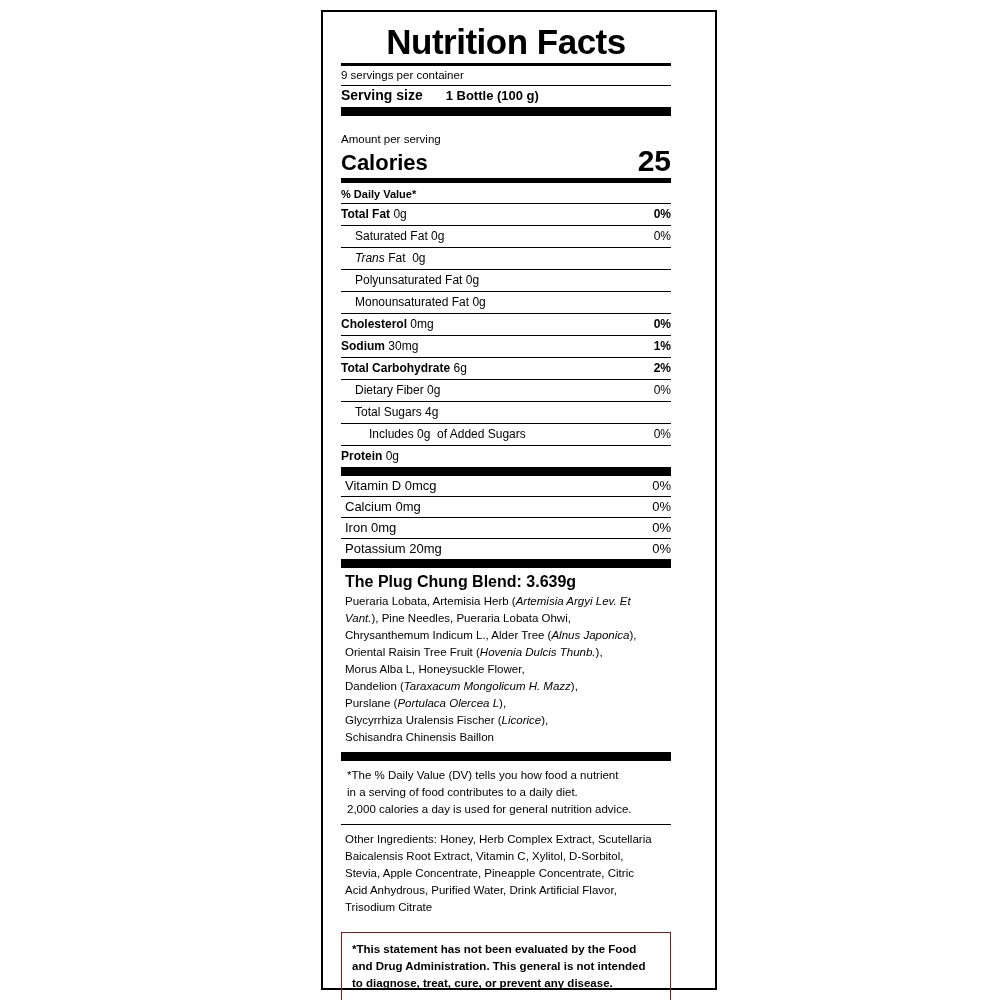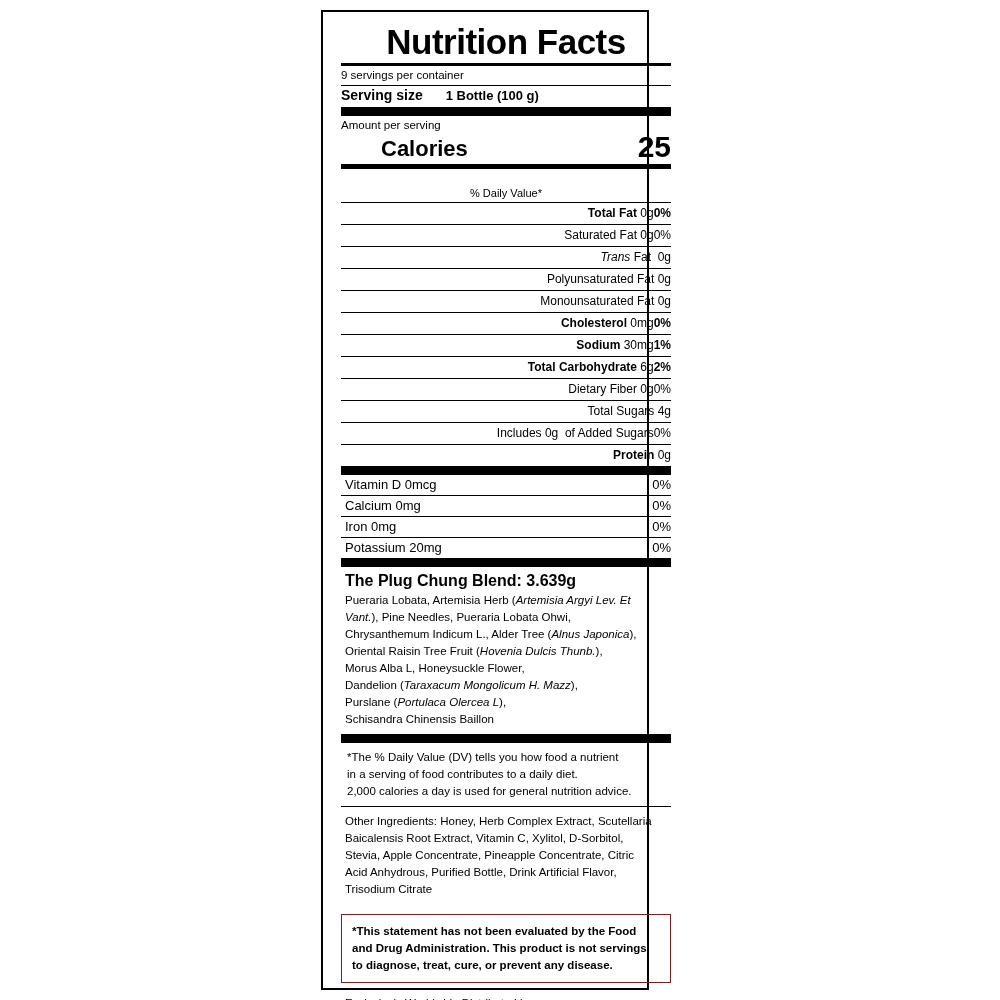--- a/index.html
+++ b/index.html
@@ -17,21 +17,21 @@
   .page {
     position: relative;
     width: 1000px;
     height: 1000px;
     background: #ffffff;
   }
   .panel {
     position: absolute;
     left: 321px;
     top: 10px;
-    width: 328px;
+    width: 396px;
     height: 980px;
     border: 2px solid #000;
     box-sizing: border-box;
     background: #fff;
   }
   .inner {
     position: absolute;
     left: 18px;
     top: 10px;
     width: 330px;
@@ -55,45 +55,44 @@
     align-items: baseline;
     font-weight: bold;
     font-size: 14px;
     line-height: 17px;
     padding: 1px 0 3px 0;
   }
   .serving-row .sz { font-weight: bold; font-size: 13px; margin-left: 23px; }
   .amount-label {
     font-size: 11.5px;
     line-height: 14px;
-    padding-top: 2px;
+    padding-top: 16px;
   }
   .cal-row {
     display: flex;
     justify-content: space-between;
     align-items: flex-end;
     padding-bottom: 2px;
-    margin-left: 40px;
   }
   .cal-label { font-weight: bold; font-size: 22px; line-height: 26px; }
   .cal-value { font-weight: bold; font-size: 30px; line-height: 30px; }
   .dv-head {
-    text-align: center;
+    text-align: left;
     font-size: 11px;
-    font-weight: normal;
+    font-weight: bold;
     line-height: 14px;
-    padding: 17px 0 2px 0;
+    padding: 4px 0 2px 0;
   }
   .b { font-weight: bold; }
   .ital { font-style: italic; }
   .indent1 { padding-left: 14px; }
   .indent2 { padding-left: 28px; }
   .nutrow {
     display: flex;
-    justify-content: flex-end;
+    justify-content: space-between;
     align-items: baseline;
     font-size: 12px;
     line-height: 15px;
     padding: 3px 0 3px 0;
   }
   .nutrow .nm { white-space: pre; }
   .vitrow {
     display: flex;
     justify-content: space-between;
     align-items: baseline;
@@ -256,44 +255,45 @@
 
       <div class="blend-title">The Plug Chung Blend: 3.639g</div>
       <div class="blend-body" id="blend-lines">
           <div>Pueraria Lobata, Artemisia Herb (<i>Artemisia Argyi Lev. Et</i></div>
           <div><i>Vant.</i>), Pine Needles, Pueraria Lobata Ohwi,</div>
           <div>Chrysanthemum Indicum L., Alder Tree (<i>Alnus Japonica</i>),</div>
           <div>Oriental Raisin Tree Fruit (<i>Hovenia Dulcis Thunb.</i>),</div>
           <div>Morus Alba L, Honeysuckle Flower,</div>
           <div>Dandelion (<i>Taraxacum Mongolicum H. Mazz</i>),</div>
           <div>Purslane (<i>Portulaca Olercea L</i>),</div>
+          <div>Glycyrrhiza Uralensis Fischer (<i>Licorice</i>),</div>
           <div>Schisandra Chinensis Baillon</div>
         </div>
 
       <div class="rule-thick"></div>
 
       <div class="note" id="footnote-lines">
           <div>*The % Daily Value (DV) tells you how food a nutrient</div>
           <div>in a serving of food contributes to a daily diet.</div>
           <div>2,000 calories a day is used for general nutrition advice.</div>
         </div>
 
       <div class="rule-thin"></div>
 
       <div class="other" id="other-ingredients">
           <div>Other Ingredients: Honey, Herb Complex Extract, Scutellaria</div>
           <div>Baicalensis Root Extract, Vitamin C, Xylitol, D-Sorbitol,</div>
           <div>Stevia, Apple Concentrate, Pineapple Concentrate, Citric</div>
-          <div>Acid Anhydrous, Purified Bottle, Drink Artificial Flavor,</div>
+          <div>Acid Anhydrous, Purified Water, Drink Artificial Flavor,</div>
           <div>Trisodium Citrate</div>
         </div>
 
       <div class="disclaimer-box" id="disclaimer">
           <div>*This statement has not been evaluated by the Food</div>
-          <div>and Drug Administration. This product is not servings</div>
+          <div>and Drug Administration. This general is not intended</div>
           <div>to diagnose, treat, cure, or prevent any disease.</div>
         </div>
 
       <div class="footer" id="footer-lines">
           <div>Exclusively Worldwide Distributed by:</div>
         </div>
 
     </div>
   </div>
 </div>

